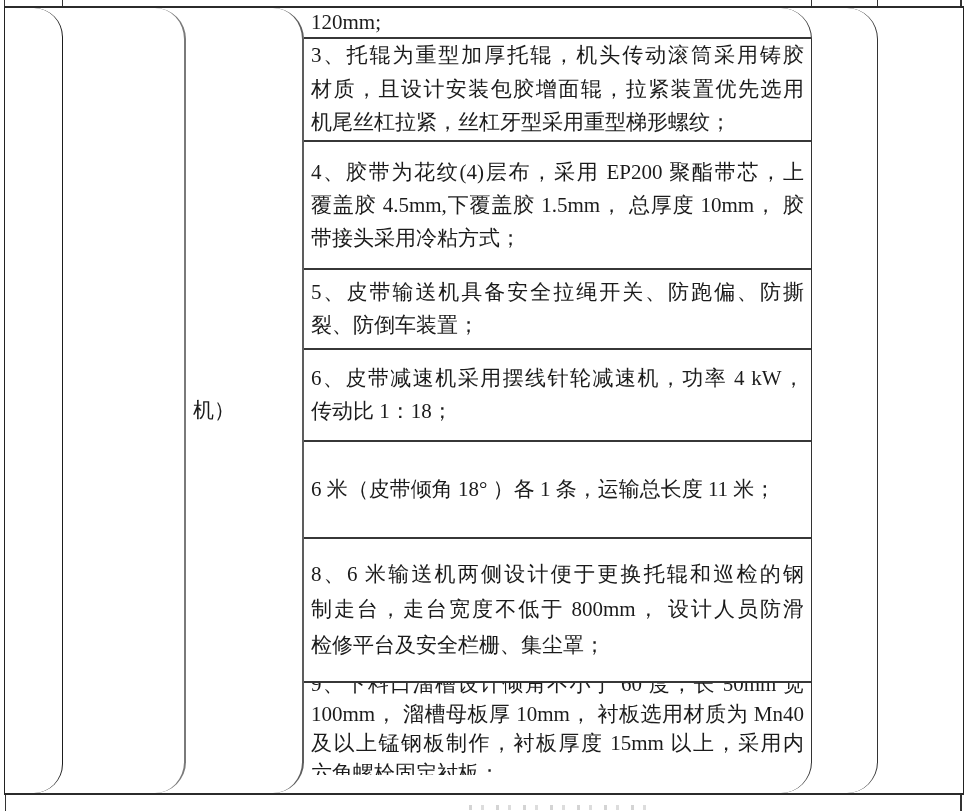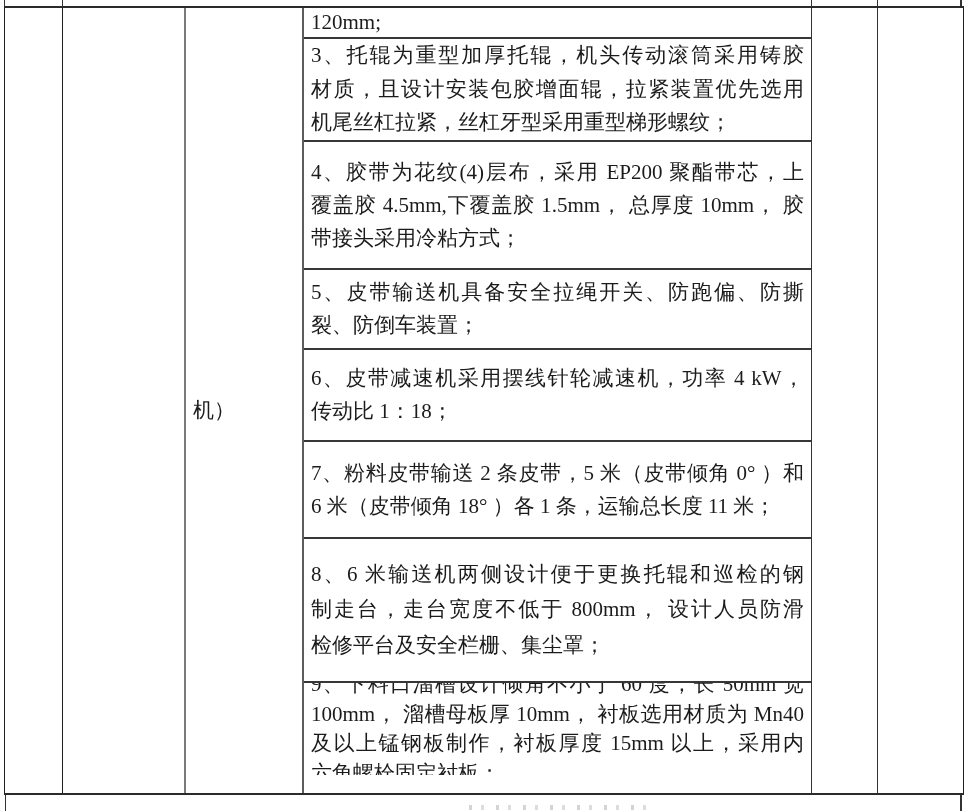--- a/index.html
+++ b/index.html
@@ -41,20 +41,21 @@
     border-left: 1px solid #222222;
     border-right: 2px solid #222222;
     display: flex;
     flex-direction: row;
     background: #ffffff;
   }
   .col {
     box-sizing: border-box;
     height: 100%;
     position: relative;
+    border-radius: 31px;
   }
   .c1 { width: 58px;  border-right: 1px solid #1d1d1d; }
   .c2 { width: 123px; border-right: 2px solid #7a7a7a; }
   .c3 { width: 118px; border-right: 2px solid #5d5d5d; }
   .c4 { width: 508px; border-right: 1px solid #333333; display: flex; flex-direction: column; }
   .c5 { width: 66px;  border-right: 1px solid #333333; }
   .c6 { width: 85px; }
 
   .frag {
     position: absolute;
@@ -146,21 +147,20 @@
         </div>
       <div class="spec-row" style="height:80px; line-height:33px">
           <div class="line fill">5、皮带输送机具备安全拉绳开关、防跑偏、防撕</div>
           <div class="line">裂、防倒车装置；</div>
         </div>
       <div class="spec-row" style="height:92px; line-height:33px">
           <div class="line fill">6、皮带减速机采用摆线针轮减速机，功率 4 kW，</div>
           <div class="line">传动比 1：18；</div>
         </div>
       <div class="spec-row" style="height:97px; line-height:33px">
-          <div class="line fill">7、粉料皮带输送 2 条皮带，5 米（皮带倾角 0° ）和</div>
           <div class="line">6 米（皮带倾角 18° ）各 1 条，运输总长度 11 米；</div>
         </div>
       <div class="spec-row" style="height:144px; line-height:35.5px">
           <div class="line fill">8、6 米输送机两侧设计便于更换托辊和巡检的钢</div>
           <div class="line fill">制走台，走台宽度不低于 800mm， 设计人员防滑</div>
           <div class="line">检修平台及安全栏栅、集尘罩；</div>
         </div>
       <div class="spec-row last" style="height:92px; line-height:29.5px">
           <div class="line fill">9、下料口溜槽设计倾角不小于 60 度，长 50mm 宽</div>
           <div class="line fill">100mm， 溜槽母板厚 10mm， 衬板选用材质为 Mn40</div>

